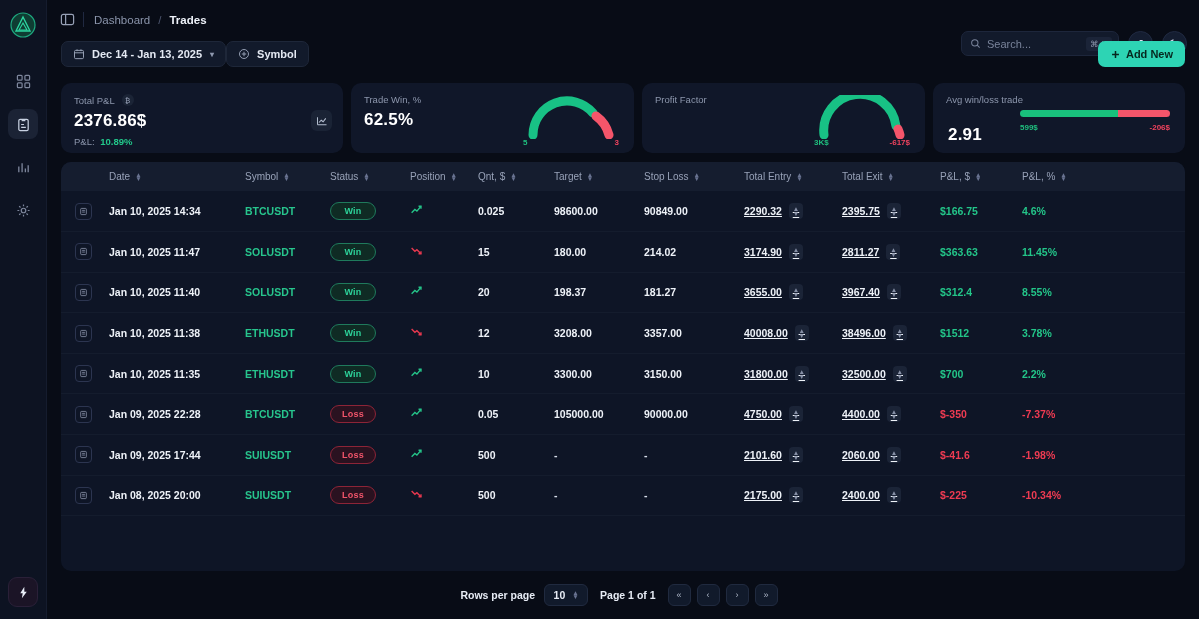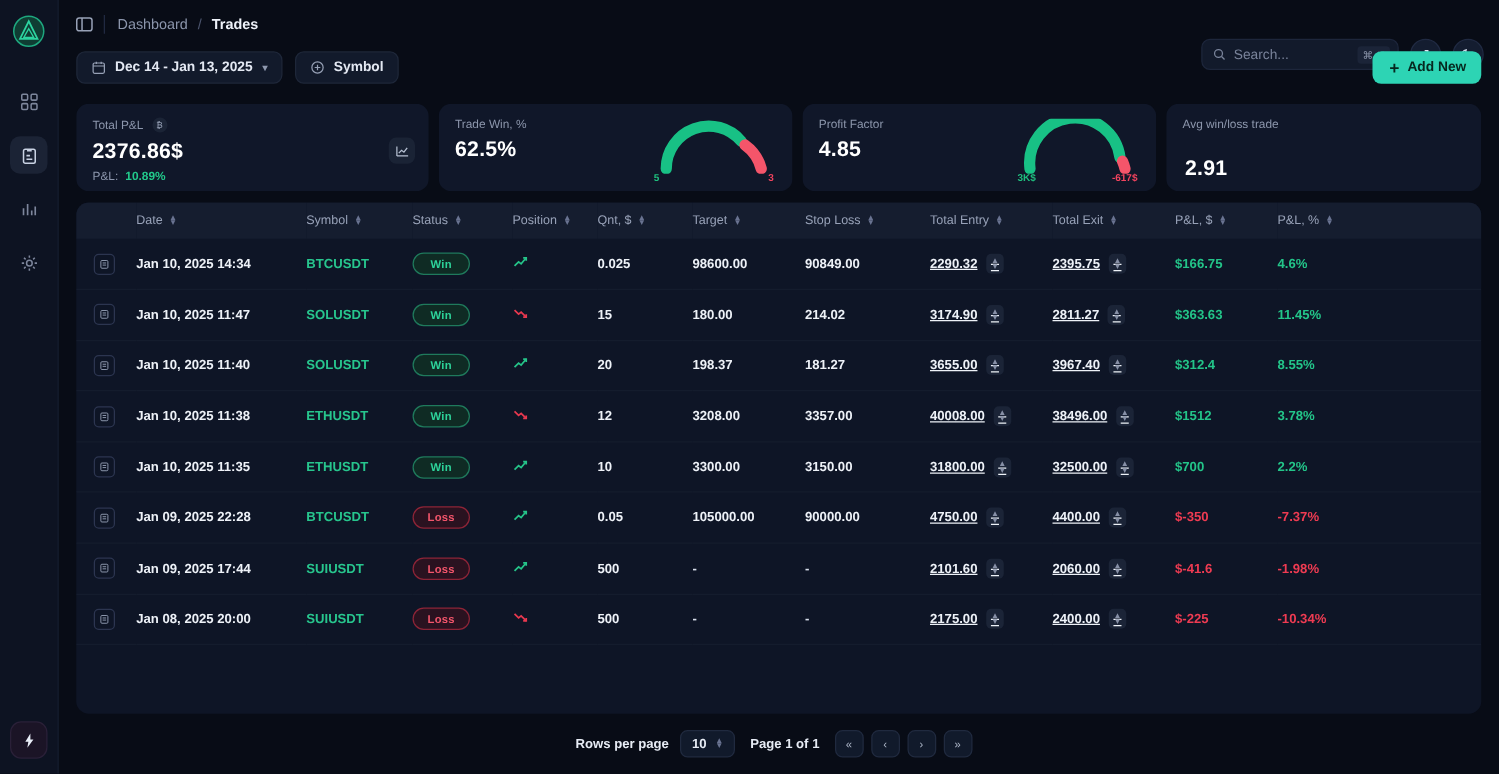--- a/index.html
+++ b/index.html
@@ -74,21 +74,21 @@
   .moon-btn {
     width: 25px; height: 25px; border-radius: 50%;
     background: #141d30; border: 1px solid #202a42;
     display: flex; align-items: center; justify-content: center;
     color: #cdd6e6;
   }
 
   
   .toolbar {
     height: 44px; flex-shrink: 0;
-    display: flex; align-items: center; gap: 10px;
+    display: flex; align-items: center; 
     padding: 0 14px 14px 14px;
   }
   .pill {
     height: 26px; border-radius: 7px;
     background: #121a2b; border: 1px solid #1e2739;
     display: flex; align-items: center; gap: 7px;
     padding: 0 11px; font-size: 11px; color: #e4e9f3; font-weight: bold;
   }
   .pill .chev { color: #8e98ae; font-size: 8px; margin-left: 1px; }
   .addnew {
@@ -356,36 +356,45 @@
           </svg>
           <span class="gauge-lbl l">5</span>
           <span class="gauge-lbl r">3</span>
         </div>
       </div>
 
       <div class="card c3">
         <div class="card-label">
           <span>Profit Factor</span>
         </div>
-        <div class="card-value">4.85</div>
         <div class="gauge-wrap">
           <svg width="96" height="44" viewBox="0 0 96 44" fill="none">
             <path d="M10 40 A34 34 0 0 1 82 31" stroke="#18c185" stroke-width="9" stroke-linecap="round"></path>
             <path d="M84 34 A34 34 0 0 1 86 40" stroke="#f4556a" stroke-width="9" stroke-linecap="round"></path>
           </svg>
           <span class="gauge-lbl l">3K$</span>
           <span class="gauge-lbl r">-617$</span>
         </div>
       </div>
 
       <div class="card c4">
         <div class="card-label">
           <span>Avg win/loss trade</span>
         </div>
         <div class="card-value">2.91</div>
+        <div class="bar-wrap">
+          <div class="bar">
+            <div class="g" style="flex:65"></div>
+            <div class="r" style="flex:35"></div>
+          </div>
+          <div class="bar-labels">
+            <span class="g">599$</span>
+            <span class="r">-206$</span>
+          </div>
+        </div>
       </div>
     </div>
 
     <div class="panel">
       <table>
         <colgroup>
           <col class="c-act">
             <col class="c-date">
             <col class="c-sym">
             <col class="c-stat">

